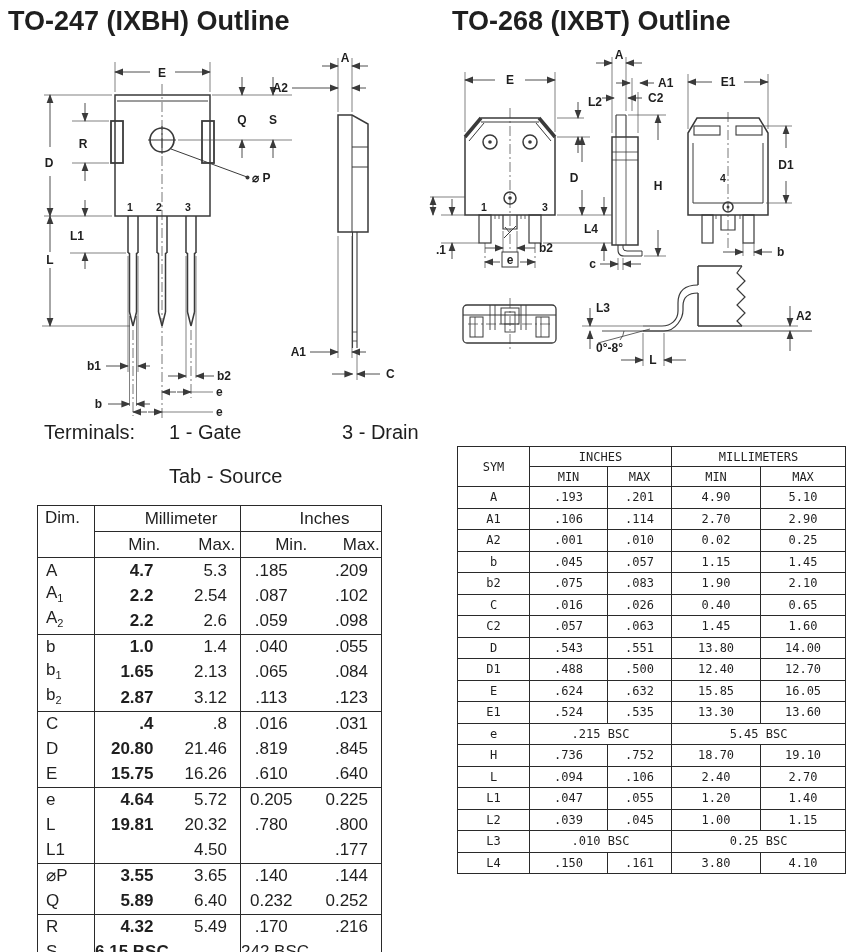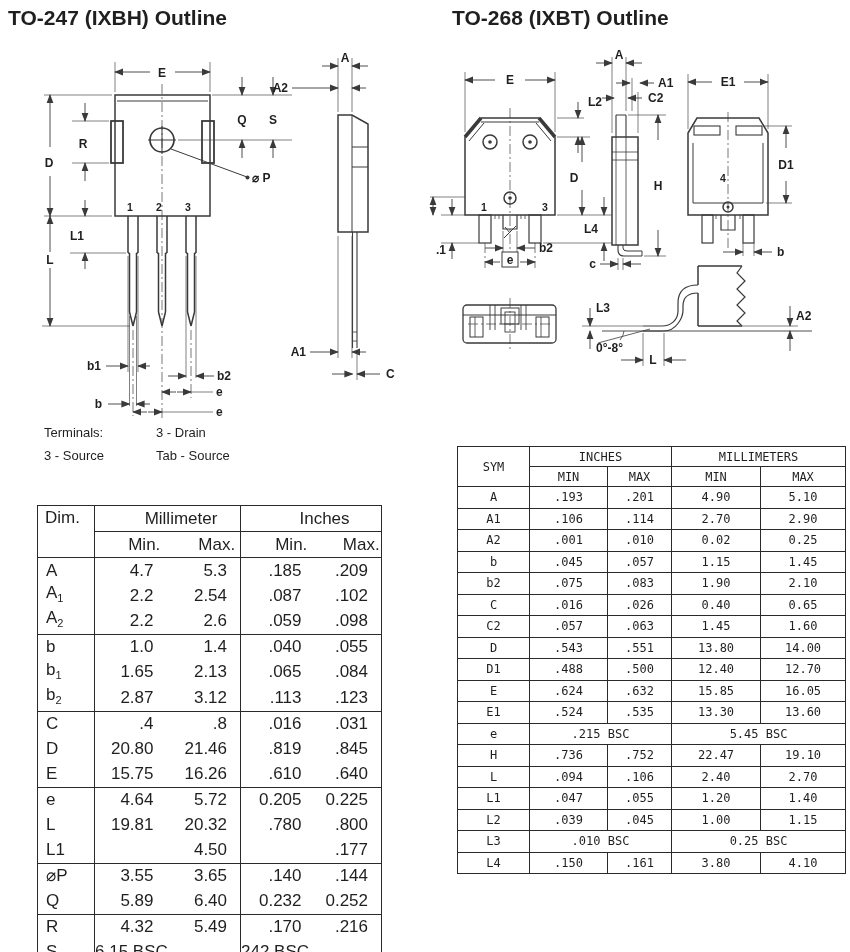--- a/index.html
+++ b/index.html
@@ -1,43 +1,43 @@
 <!DOCTYPE html>
 <html><head>
 <meta charset="utf-8">
 <style>
   html,body{margin:0;padding:0;}
   body{
     width:850px;height:952px;position:relative;background:#ffffff;
     font-family:"Liberation Sans",sans-serif;color:#1f1f1f;overflow:hidden;
   }
   .abs{position:absolute;}
-  .title{font-size:21px;font-weight:bold;margin:0;white-space:nowrap;}
+  .title{font-size:27px;font-weight:bold;margin:0;white-space:nowrap;}
 
   
   .g-ol{fill:none;stroke:#3a3a3a;stroke-width:1.5;stroke-linejoin:miter;stroke-linecap:butt;}
   .g-thin{fill:none;stroke:#3a3a3a;stroke-width:1;}
   .g-ext{fill:none;stroke:#4a4a4a;stroke-width:0.7;}
   .g-dim{fill:none;stroke:#3a3a3a;stroke-width:0.9;}
   .g-cl{fill:none;stroke:#555;stroke-width:0.8;stroke-dasharray:10 3 2 3;}
   .dl{font:bold 12px "Liberation Sans",sans-serif;fill:#1f1f1f;stroke:none;}
   .dls{font:bold 10.5px "Liberation Sans",sans-serif;fill:#1f1f1f;stroke:none;}
 
   
   .terminals{display:grid;grid-template-columns:104px 152px auto;
-    font-size:13px;line-height:23px;column-gap:8px;}
+    font-size:20px;line-height:23px;column-gap:8px;gap:21px;}
 
   
   .lt{border-collapse:collapse;border:1.7px solid #2a2a2a;table-layout:fixed;margin-top:38px;}
   .lt th,.lt td{padding:0 0;font-size:17px;line-height:20px;height:25px;}
   .lt th{font-weight:normal;}
   .lt thead th{border-bottom:1.6px solid #2a2a2a;padding-left:27px;}
   .lt .bl{border-left:1.6px solid #2a2a2a;}
-  .lt td:nth-child(2){border-left:1.6px solid #2a2a2a;}
-  .lt td:nth-child(4):not([colspan]){border-left:1.6px solid #2a2a2a;}
+  .lt td:nth-child(2){border-left:1.6px solid #2a2a2a;font-weight:bold;}
+  .lt td:nth-child(4):not([colspan]){border-left:1.6px solid #2a2a2a;text-align:center;}
   .lt td[colspan]:nth-child(3){border-left:1.6px solid #2a2a2a;}
   .lt tr.grp td{border-top:1.5px solid #2a2a2a;}
   .lt td{text-align:right;padding-right:13px;}
   .lt td:first-child{text-align:left;padding-left:8px;padding-right:0;}
   .lt td[colspan]{text-align:left;padding-right:0;}
   .lt sub{font-size:11px;}
   .lt .hdim{vertical-align:top;text-align:left;padding-left:7px;padding-top:2px;}
 
   
   .rt{border-collapse:collapse;border:1.7px solid #2a2a2a;table-layout:fixed;
@@ -325,23 +325,23 @@
   <text class="dl" x="777" y="256" text-anchor="start">b</text>
   <text class="dls" x="723" y="182" text-anchor="middle">4</text>
   <text class="dl" x="596" y="312" text-anchor="start">L3</text>
   <text class="dl" x="596" y="352" text-anchor="start">0°-8°</text>
   <text class="dl" x="653" y="364" text-anchor="middle">L</text>
   <text class="dl" x="796" y="320" text-anchor="start">A2</text>
 </svg>
 
 <div class="terminals abs" style="left:44px;top:421px;">
   <span>Terminals:</span>
+  <span>1 - Gate</span>
   <span>3 - Drain</span>
   <span></span>
-  <span>3 - Source</span>
   <span>Tab - Source</span>
 </div>
 
 <table class="lt abs" style="left:37px;top:467px;width:344px;">
   <colgroup>
       <col style="width:57px">
       <col style="width:72px">
       <col style="width:74px">
       <col style="width:74px">
       <col style="width:67px">
@@ -574,21 +574,21 @@
       </tr>
       <tr>
         <td>e</td>
         <td colspan="2">.215 BSC</td>
         <td colspan="2">5.45 BSC</td>
       </tr>
       <tr>
         <td>H</td>
         <td>.736</td>
         <td>.752</td>
-        <td>22.47</td>
+        <td>18.70</td>
         <td>19.10</td>
       </tr>
       <tr>
         <td>L</td>
         <td>.094</td>
         <td>.106</td>
         <td>2.40</td>
         <td>2.70</td>
       </tr>
       <tr>

